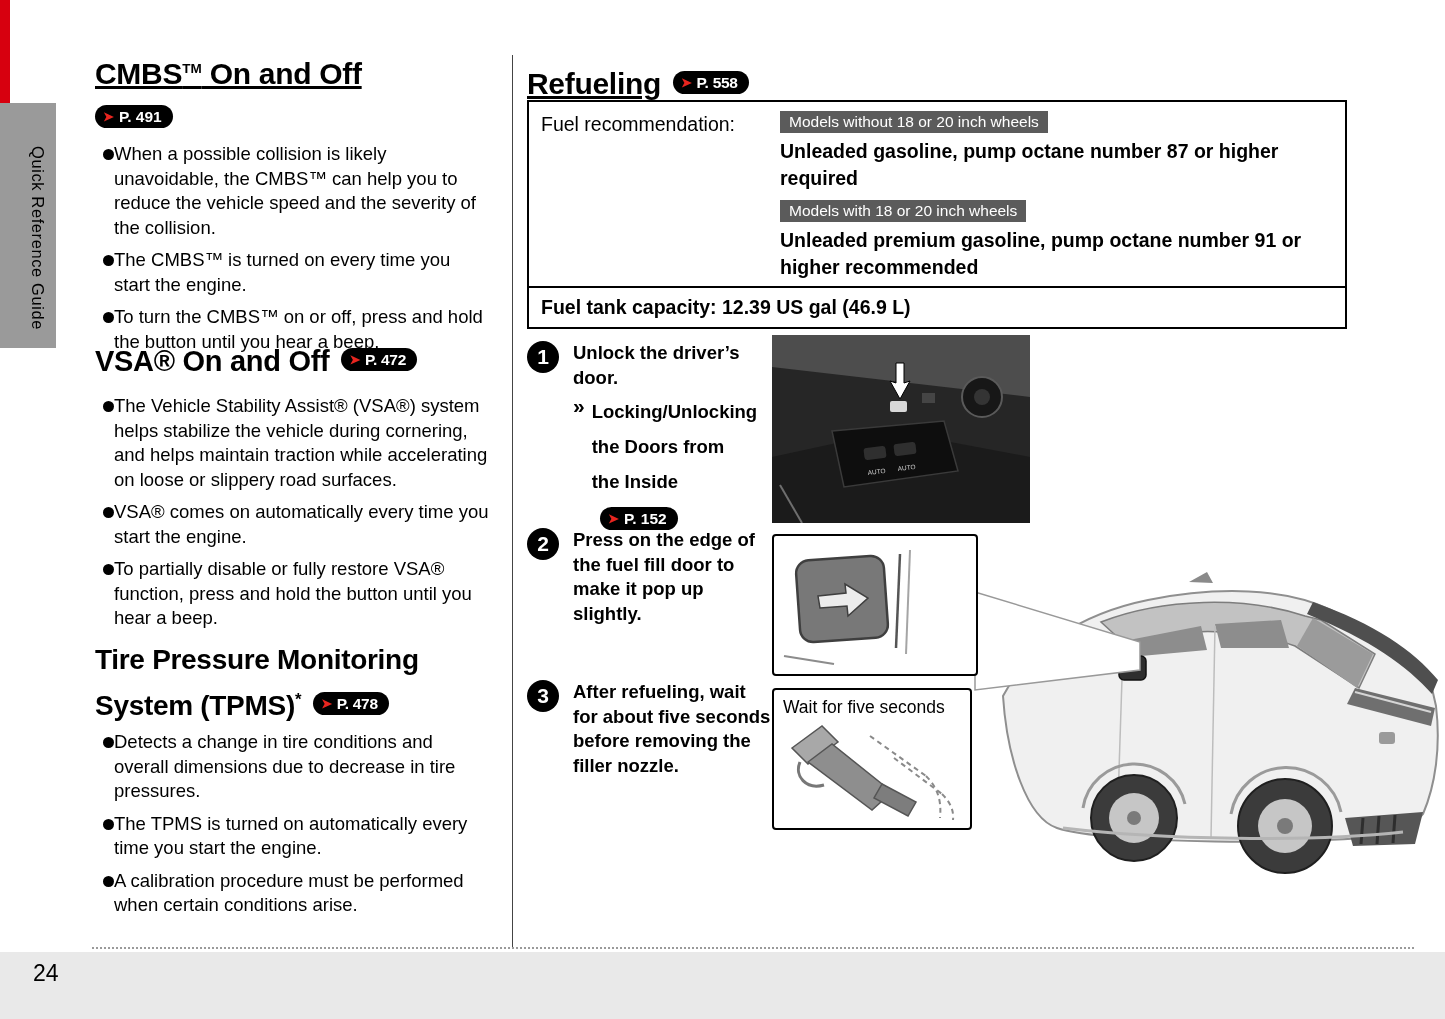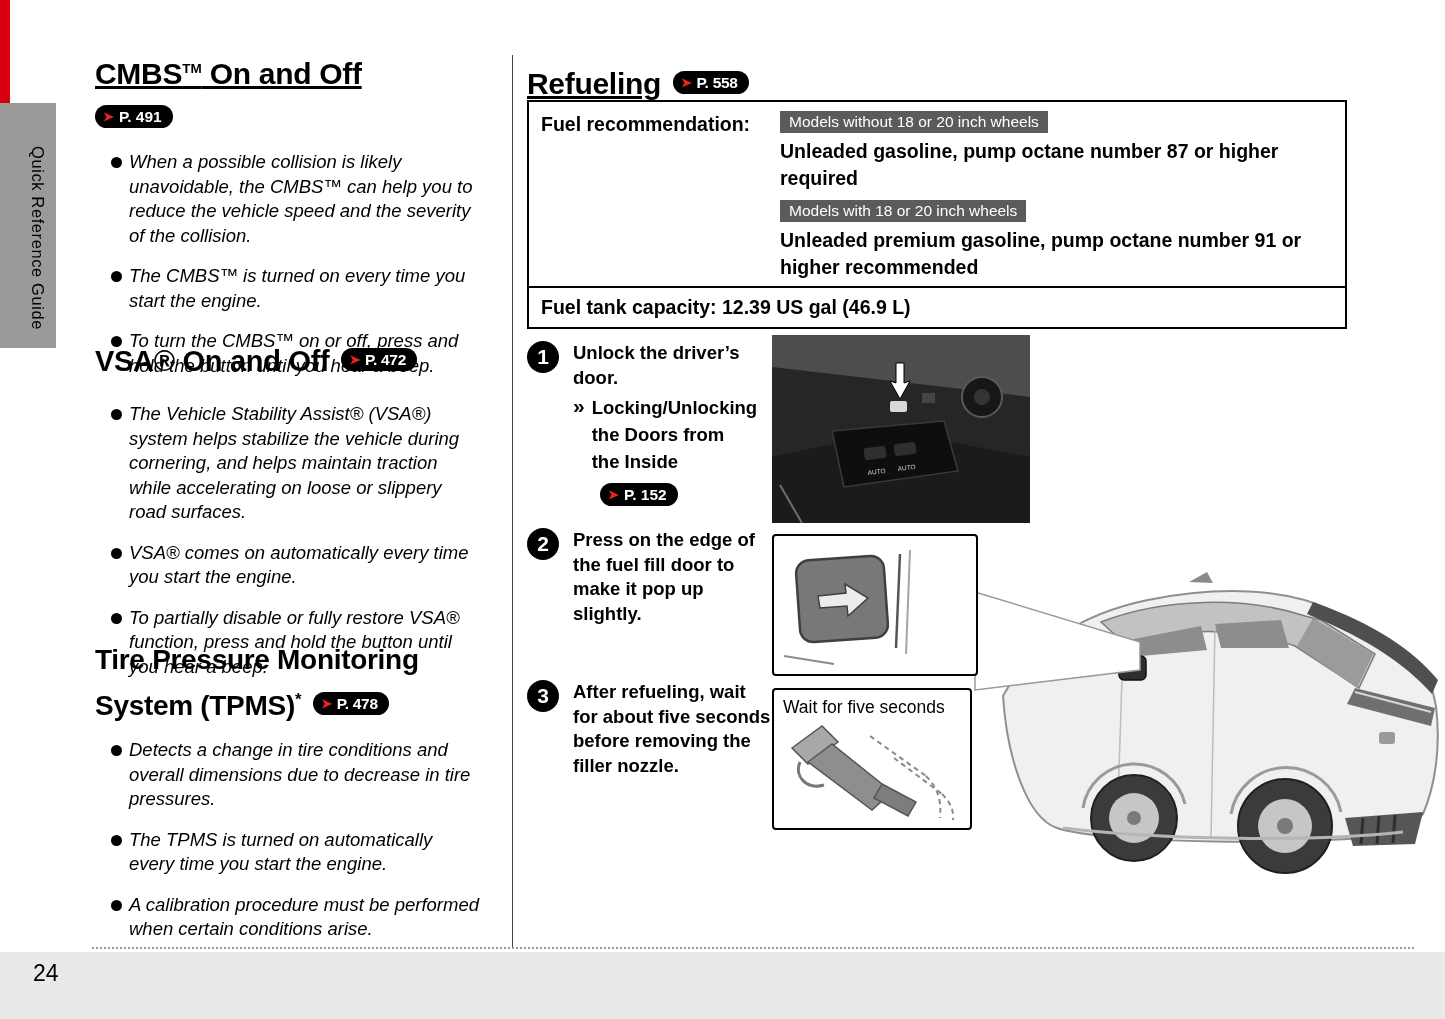--- a/index.html
+++ b/index.html
@@ -28,43 +28,43 @@
 
   
   .pref{display:inline-flex;align-items:center;gap:5px;background:#000;color:#fff;
         border-radius:12px;height:23px;padding:0 11px 0 8px;font-size:15.5px;font-weight:bold;
         white-space:nowrap;}
   .pref .arr{color:#e8251f;font-size:13px;line-height:1;}
   .inline-pill{vertical-align:7px;margin-left:12px;}
 
   
   .blist{list-style:none;margin:0;padding:0;}
-  .blist li{display:flex;gap:7px;margin:16px;font-style:italic;}
+  .blist li{display:flex;gap:0;margin:8px;}
   .dot{flex:0 0 11px;width:11px;height:11px;border-radius:50%;background:#000;margin-top:7px;}
   .btxt{font-size:18.5px;line-height:24.5px;}
 
   
   .fuel-box{border:2px solid #000;background:#fff;box-sizing:border-box;padding:9px 12px 8px;}
   .fb-main{display:flex;}
-  .fb-label{width:243px;font-weight:bold;font-size:19.5px;line-height:26px;}
+  .fb-label{width:243px;font-weight:normal;font-size:19.5px;line-height:26px;}
   .fb-right{flex:1;}
   .model-tag{display:inline-block;background:#5b5b5b;color:#fff;font-size:15.5px;
              padding:2px 9px;margin-bottom:5px;}
   .fb-text{font-weight:bold;font-size:19.5px;line-height:26.5px;margin-bottom:9px;width:553px;}
   .fb-divider{border-top:2px solid #000;margin:2px -12px 0;}
   .fb-cap{font-weight:bold;font-size:19.5px;padding-top:8px;}
 
   
   .step{display:flex;gap:14px;}
   .stepnum{flex:0 0 32px;width:32px;height:32px;border-radius:50%;background:#000;color:#fff;
            font-weight:bold;font-size:21px;display:flex;align-items:center;justify-content:center;}
   .step-text{font-size:18.5px;line-height:24.5px;width:205px;font-weight:bold;}
   .step-link{display:flex;gap:7px;margin-top:4px;}
   .xarr{font-size:21px;line-height:23px;font-weight:bold;}
-  .linktxt{font-size:18.5px;line-height:27px;font-weight:bold;width:150px;}
+  .linktxt{font-size:18.5px;line-height:35px;font-weight:bold;width:150px;}
   .step .pref{margin-top:8px;margin-left:27px;}
 
   
   .zoom-box{border:2.5px solid #000;border-radius:4px;background:#fff;box-sizing:border-box;overflow:hidden;}
   .wait-caption{font-size:17.5px;padding:7px 9px 0;}
   .z1{z-index:1;} .z2{z-index:2;} .z3{z-index:3;}
 </style>
 </head>
 <body>
 

